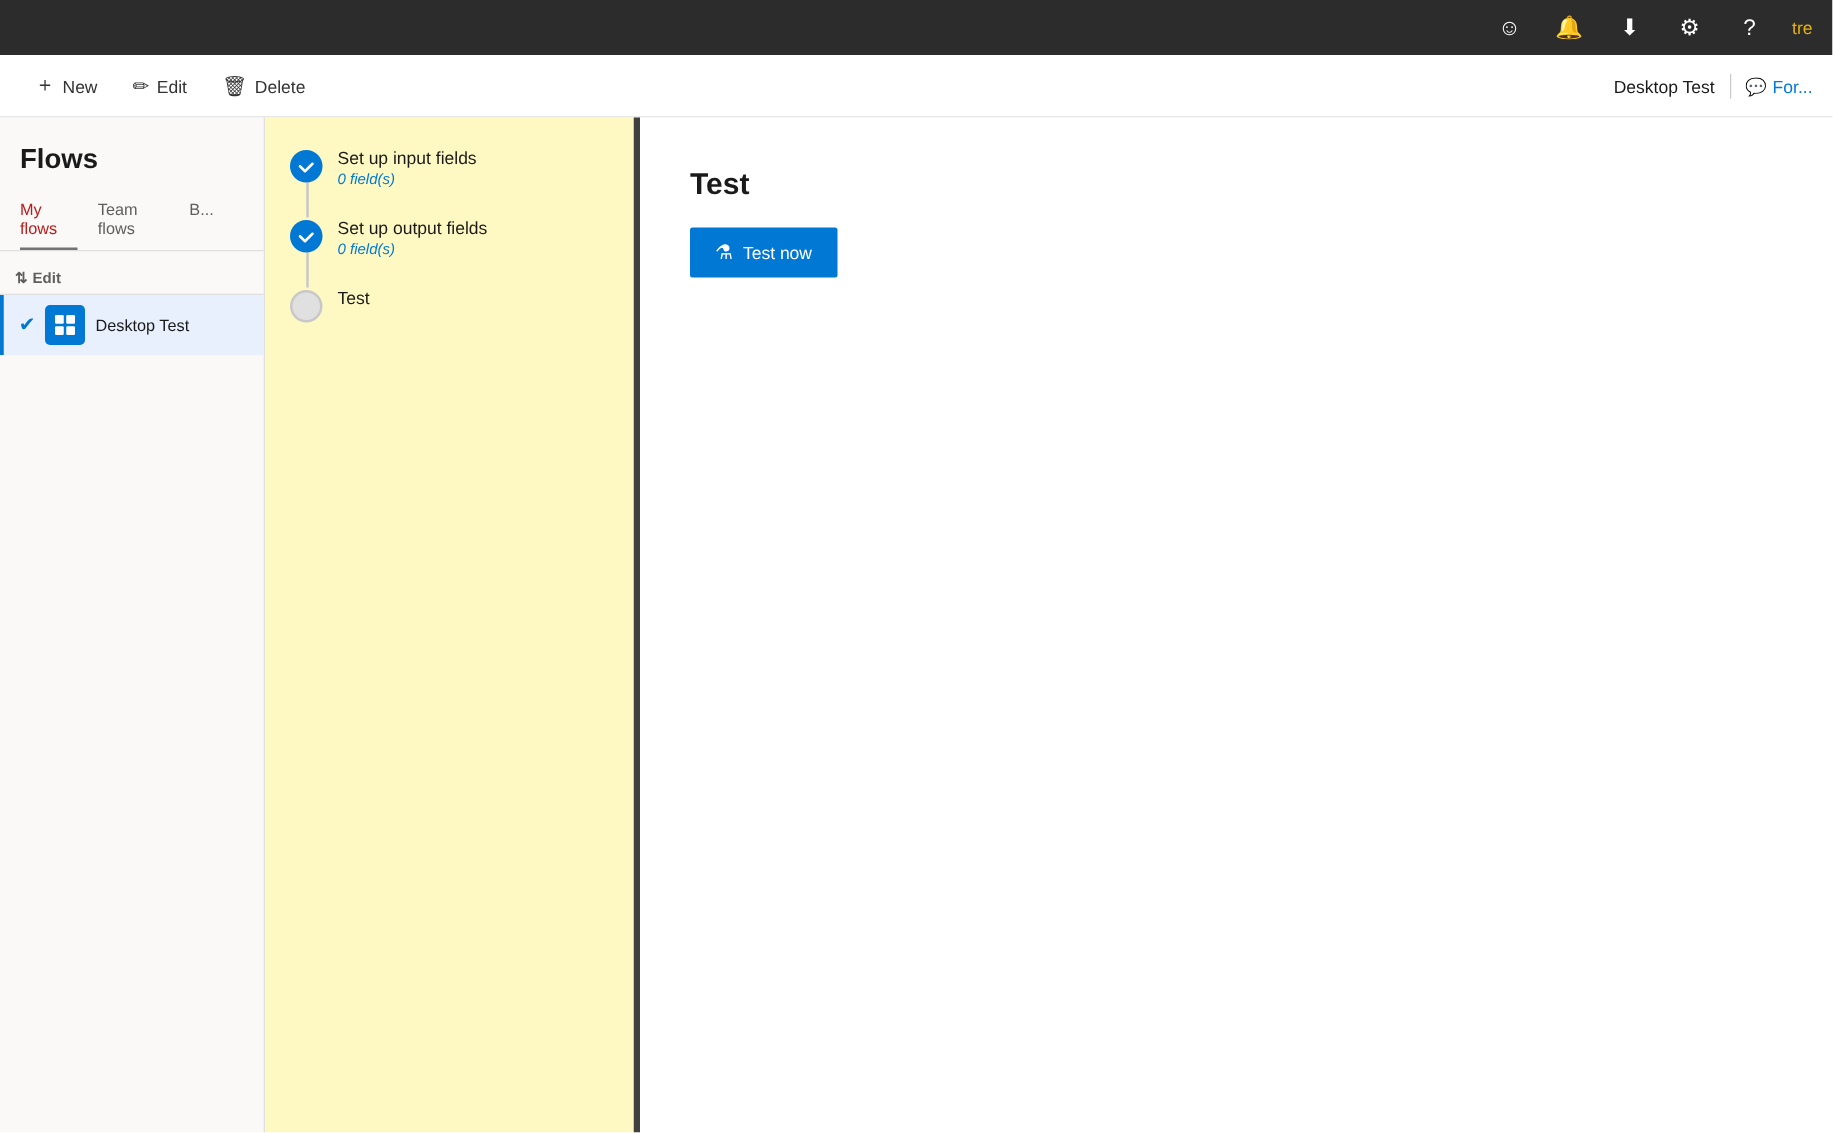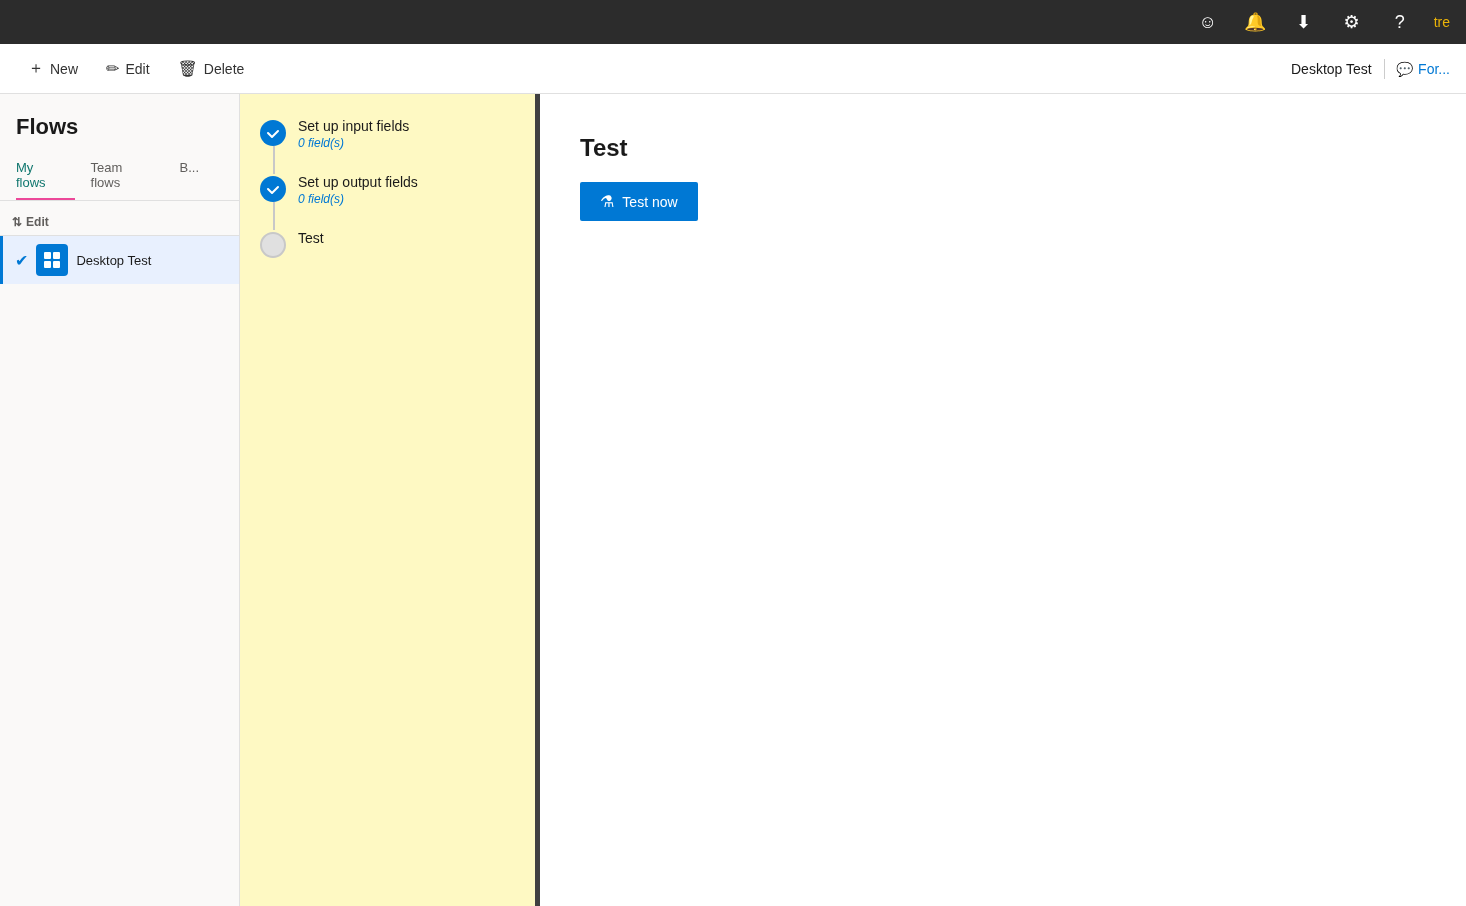--- a/index.html
+++ b/index.html
@@ -57,21 +57,21 @@
     }
 
     
     .main-layout {
       display: flex;
       height: calc(906px - 44px - 50px);
     }
 
     
     .sidebar {
-      width: 240px;
+      width: 212px;
       background: #faf9f8;
       border-right: 1px solid #e0e0e0;
       overflow-y: auto;
       flex-shrink: 0;
     }
     .sidebar-title {
       font-size: 22px;
       font-weight: 600;
       padding: 20px 16px 12px 16px;
       color: #1a1a1a;
@@ -84,21 +84,21 @@
       margin-bottom: 8px;
     }
     .sidebar-nav-item {
       font-size: 13px;
       color: #605e5c;
       padding: 8px 8px 8px 0;
       cursor: pointer;
       margin-right: 16px;
       border-bottom: 2px solid transparent;
     }
-    .sidebar-nav-item.active { color: #0f766e; border-bottom: 2px solid #ec4899; }
+    .sidebar-nav-item.active { color: #b91c1c; border-bottom: 2px solid #737373; }
 
     .table-header {
       display: flex;
       align-items: center;
       padding: 6px 12px;
       font-size: 12px;
       color: #605e5c;
       font-weight: 600;
       border-bottom: 1px solid #e0e0e0;
     }

